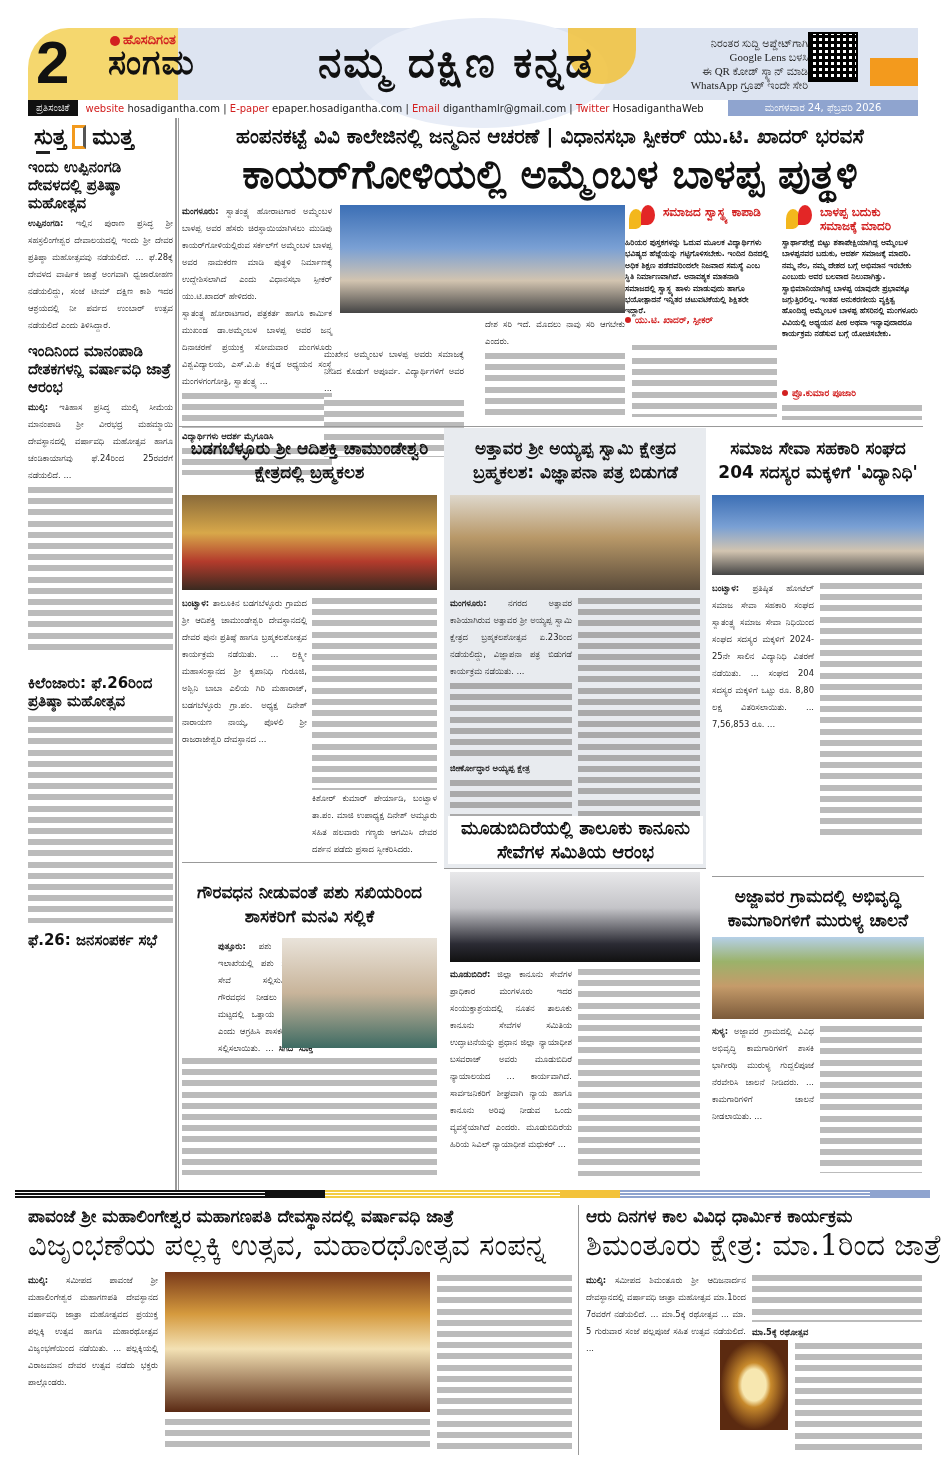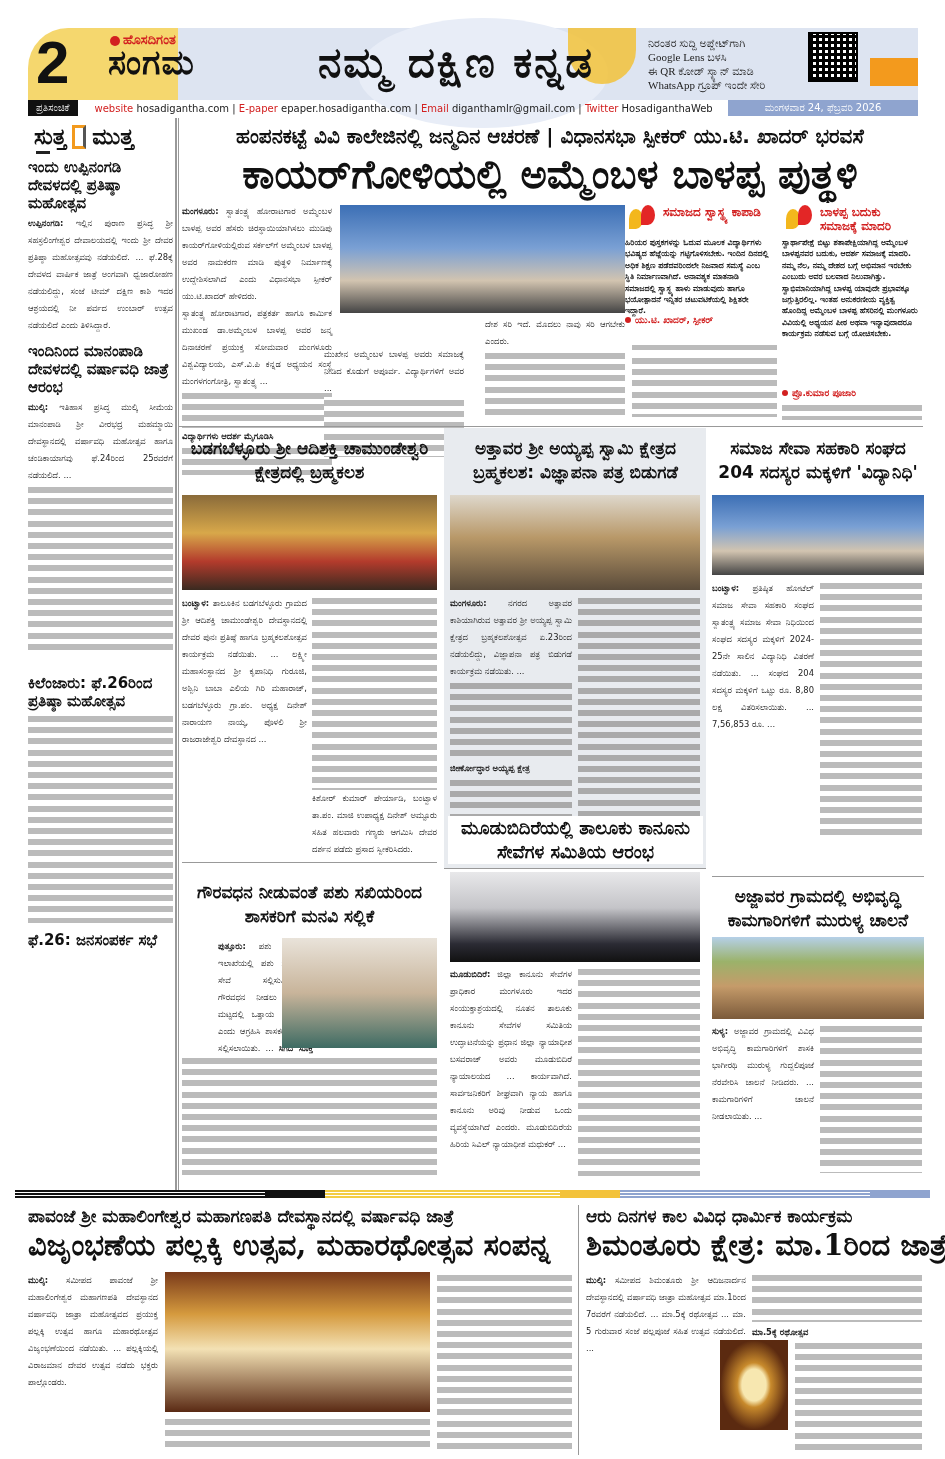--- a/index.html
+++ b/index.html
@@ -7,29 +7,29 @@
 
   
   .masthead { position: absolute; left: 28px; top: 28px; width: 890px; height: 72px; background: linear-gradient(90deg, #f5d76e 0 150px, #dde4f1 150px 100%); border-top-left-radius: 40px; }
   .masthead .sun { position: absolute; left: 540px; top: 0; width: 68px; height: 56px; background: #f2c23a; border-radius: 0 0 40px 40px; opacity: .85; }
   .masthead .halo { position: absolute; left: 330px; top: -10px; width: 250px; height: 110px; background: #e8edf7; border-radius: 50%; }
   .page-num { position: absolute; left: 8px; top: 2px; font-family: "Liberation Sans", sans-serif; font-weight: 700; font-size: 60px; line-height: 66px; color: #111; }
   .brand-small { position: absolute; left: 82px; top: 4px; font-size: 13px; font-weight: 700; color: #d22020; }
   .brand-small .dot { display: inline-block; width: 10px; height: 10px; border-radius: 50%; background: #d22020; margin-right: 3px; vertical-align: middle; }
   .brand-big { position: absolute; left: 80px; top: 18px; font-size: 34px; font-weight: 700; color: #111; letter-spacing: 1px; font-family: Liberation Mono, monospace; }
   .section-title { position: absolute; left: 290px; top: 10px; font-family: "DejaVu Serif", serif; font-size: 42px; font-weight: 700; color: #111; letter-spacing: 2px; }
-  .qr-text { position: absolute; left: 620px; top: 8px; width: 160px; text-align: left; font-family: "Liberation Serif", serif; font-size: 11px; line-height: 14px; color: #222; }
+  .qr-text { position: absolute; left: 620px; top: 8px; width: 160px; text-align: right; font-family: "Liberation Serif", serif; font-size: 11px; line-height: 14px; color: #222; }
   .qr { position: absolute; left: 780px; top: 4px; width: 50px; height: 50px; background:
       repeating-linear-gradient(0deg, #000 0 3px, #fff 3px 6px),
       repeating-linear-gradient(90deg, #000 0 3px, #fff 3px 6px); background-blend-mode: multiply; border: 2px solid #000; }
   .orange-block { position: absolute; left: 842px; top: 30px; width: 48px; height: 28px; background: #f39a1d; }
 
   .infobar { position: absolute; left: 28px; top: 100px; width: 890px; height: 16px; display: flex; align-items: center; font-size: 10px; }
   .infobar .pratisanchike { background: #111; color: #fff; height: 16px; padding: 0 8px; display: flex; align-items: center; }
-  .infobar .links { flex: 1; padding-left: 17px; color: #222; white-space: nowrap; }
+  .infobar .links { flex: 1; padding-left: 8px; color: #222; white-space: nowrap; }
   .infobar .links .lbl { color: #d22020; }
   .infobar .date { width: 190px; height: 16px; background: #8fa4cf; color: #fff; display: flex; align-items: center; justify-content: center; }
 
   
   .left-col { position: absolute; left: 28px; top: 120px; width: 145px; height: 1060px; }
   .vline { position: absolute; background: #999; }
   .sutta { display: flex; align-items: center; gap: 6px; font-size: 22px; font-weight: 700; margin: 4px 0 2px 6px; text-align: right; }
   .sutta .door { width: 14px; height: 24px; border: 3px solid #f39a1d; border-right-color: #555; }
   .hline { height: 3px; background: #222; width: 14px; margin: 0 0 4px 8px; }
   .lhead { font-size: 15px; font-weight: 700; line-height: 18px; margin: 4px 0 3px 0; }
@@ -63,21 +63,21 @@
 
   .story-head { position: absolute; font-size: 17px; font-weight: 700; text-align: center; line-height: 24px; }
   .text-block { position: absolute; }
 
   .tinted { position: absolute; background: #e8ebef; }
 
   .divider-bands { position: absolute; left: 15px; top: 1190px; width: 915px; height: 8px; display: flex; }
   .divider-bands div { height: 8px; }
 
   .bottom-kicker { position: absolute; font-size: 17px; font-weight: 700; }
-  .bottom-head { position: absolute; font-size: 29px; font-weight: 700; font-family: "DejaVu Serif", serif; }
+  .bottom-head { position: absolute; font-size: 29px; font-weight: 400; font-family: "DejaVu Serif", serif; }
 </style>
 </head>
 <body>
 
 <div class="masthead">
   <div class="halo"></div>
   <div class="sun"></div>
   <div class="page-num">2</div>
   <div class="brand-small"><span class="dot"></span><span>ಹೊಸದಿಗಂತ</span></div>
   <div class="brand-big">ಸಂಗಮ</div>
@@ -116,21 +116,21 @@
     <span class="door"></span>
     <span>ಮುತ್ತ</span>
   </div>
   <div class="hline"></div>
 
   <div>
     <div class="lhead">ಇಂದು ಉಪ್ಪಿನಂಗಡಿ ದೇವಳದಲ್ಲಿ ಪ್ರತಿಷ್ಠಾ ಮಹೋತ್ಸವ</div>
     <p class="body-text"><b>ಉಪ್ಪಿನಂಗಡಿ:</b> <span>ಇಲ್ಲಿನ ಪುರಾಣ ಪ್ರಸಿದ್ಧ ಶ್ರೀ ಸಹಸ್ರಲಿಂಗೇಶ್ವರ ದೇವಾಲಯದಲ್ಲಿ ಇಂದು ಶ್ರೀ ದೇವರ ಪ್ರತಿಷ್ಠಾ ಮಹೋತ್ಸವವು ನಡೆಯಲಿದೆ. ... ಫೆ.28ಕ್ಕೆ ದೇವಳದ ವಾರ್ಷಿಕ ಜಾತ್ರೆ ಅಂಗವಾಗಿ ಧ್ವಜಾರೋಹಣ ನಡೆಯಲಿದ್ದು, ಸಂಜೆ ಟೀಮ್ ದಕ್ಷಿಣ ಕಾಶಿ ಇದರ ಆಶ್ರಯದಲ್ಲಿ ನೀ ಪರ್ವದ ಉಂಬಾರ್ ಉತ್ಸವ ನಡೆಯಲಿದೆ ಎಂದು ತಿಳಿಸಿದ್ದಾರೆ.</span></p>
   </div>
   <div style="margin-top:8px;">
-    <div class="lhead">ಇಂದಿನಿಂದ ಮಾನಂಪಾಡಿ ದೇವಳದಲ್ಲಿ ವರ್ಷಾವಧಿ ಜಾತ್ರೆ ಆರಂಭ</div>
+    <div class="lhead">ಇಂದಿನಿಂದ ಮಾನಂಪಾಡಿ ದೇತಕಗಳನ್ಲಿ ವರ್ಷಾವಧಿ ಜಾತ್ರೆ ಆರಂಭ</div>
     <p class="body-text"><b>ಮುಲ್ಕಿ:</b> <span>ಇತಿಹಾಸ ಪ್ರಸಿದ್ಧ ಮುಲ್ಕಿ ಸೀಮೆಯ ಮಾನಂಪಾಡಿ ಶ್ರೀ ವೀರಭದ್ರ ಮಹಮ್ಮಾಯಿ ದೇವಸ್ಥಾನದಲ್ಲಿ ವರ್ಷಾವಧಿ ಮಹೋತ್ಸವ ಹಾಗೂ ಚಂಡಿಕಾಯಾಗವು ಫೆ.24ರಿಂದ 25ರವರೆಗೆ ನಡೆಯಲಿದೆ. ...</span></p>
     <p class="body-text filler" style="height:170px; overflow:hidden; background: repeating-linear-gradient(180deg, #fff 0 3px, #bbb 3px 9px, #fff 9px 11.2px);"></p>
   </div>
   <div style="margin-top:20px;">
     <div class="lhead">ಕಿಲೆಂಜಾರು: ಫೆ.26ರಿಂದ ಪ್ರತಿಷ್ಠಾ ಮಹೋತ್ಸವ</div>
     <p class="body-text filler" style="height:210px; overflow:hidden; background: repeating-linear-gradient(180deg, #fff 0 3px, #bbb 3px 9px, #fff 9px 11.2px);"></p>
   </div>
   <div style="margin-top:8px;">
     <div class="lhead">ಫೆ.26: ಜನಸಂಪರ್ಕ ಸಭೆ</div>
   </div>

